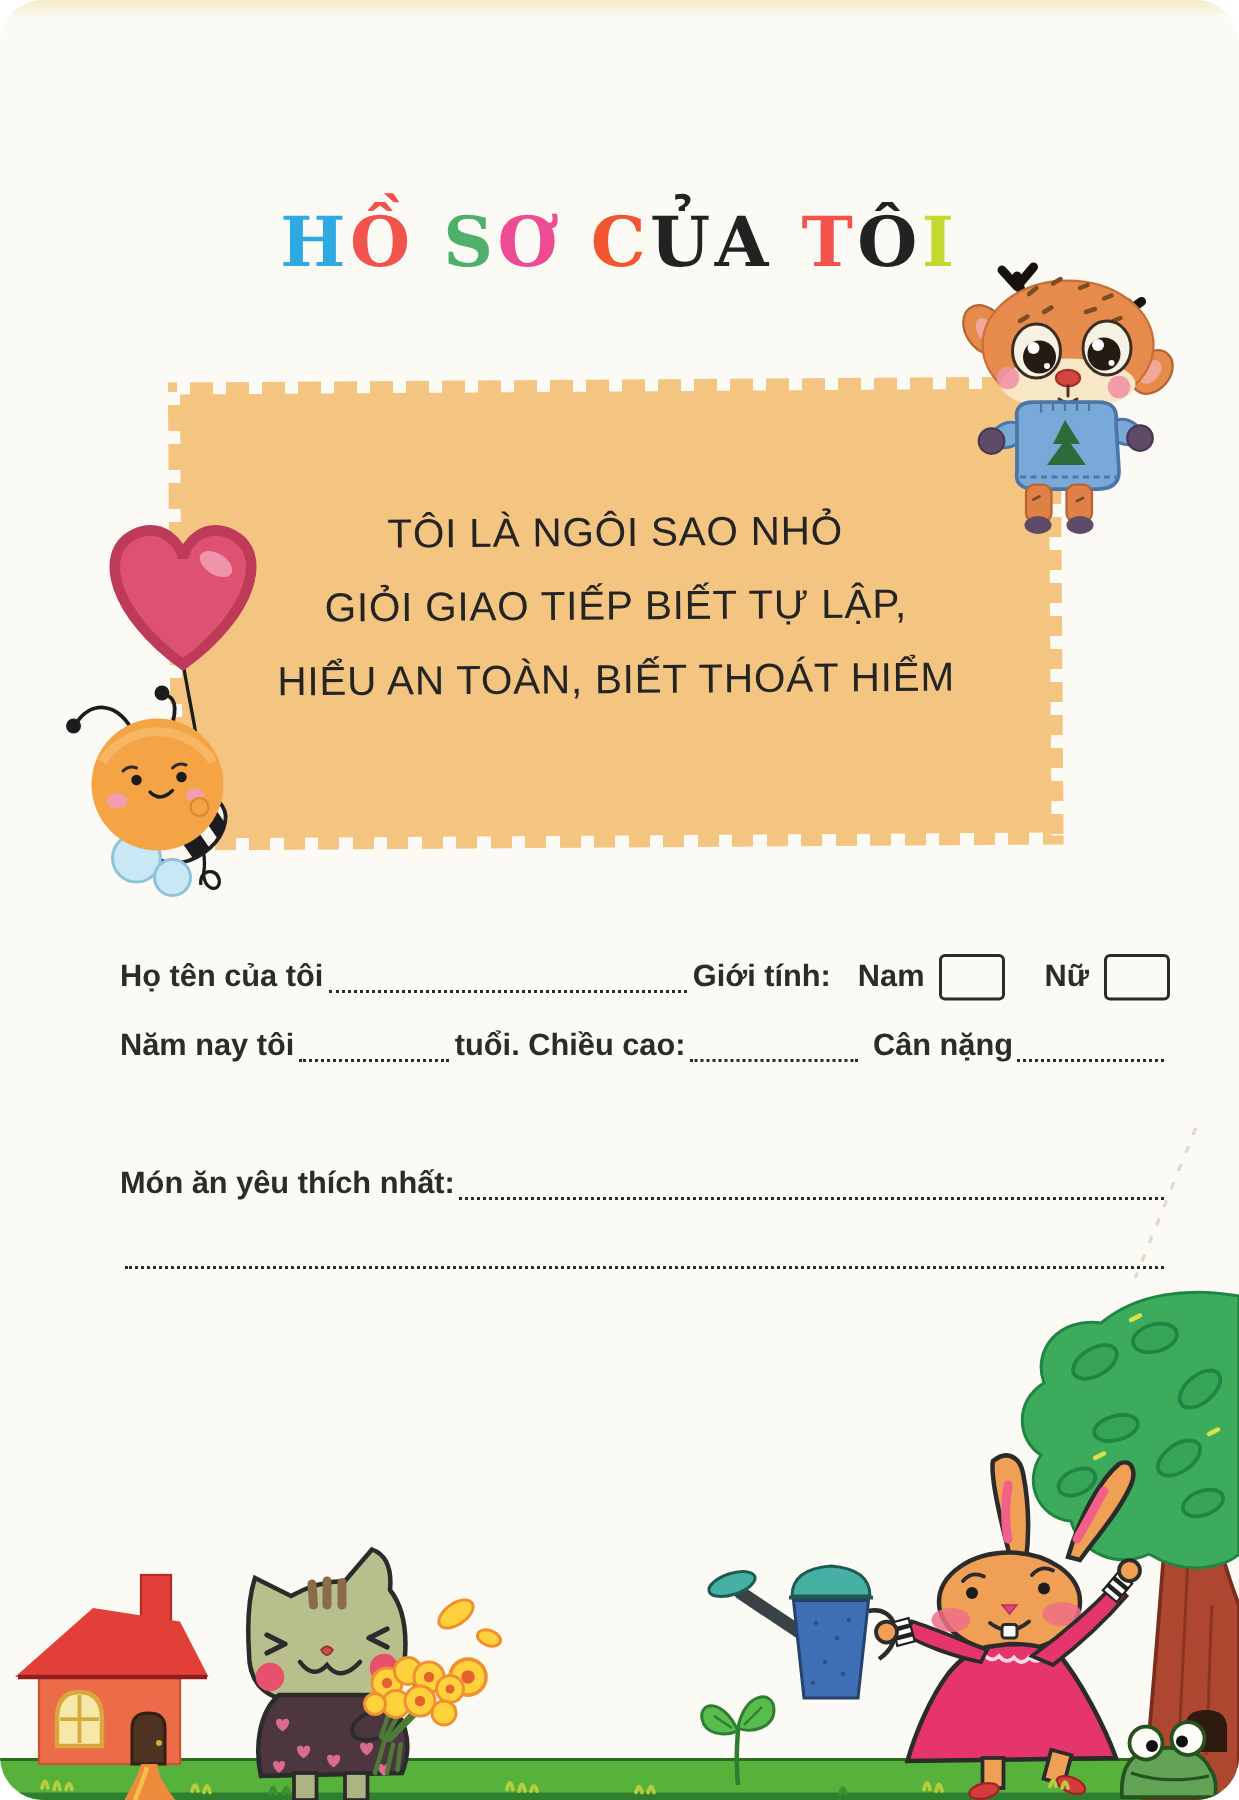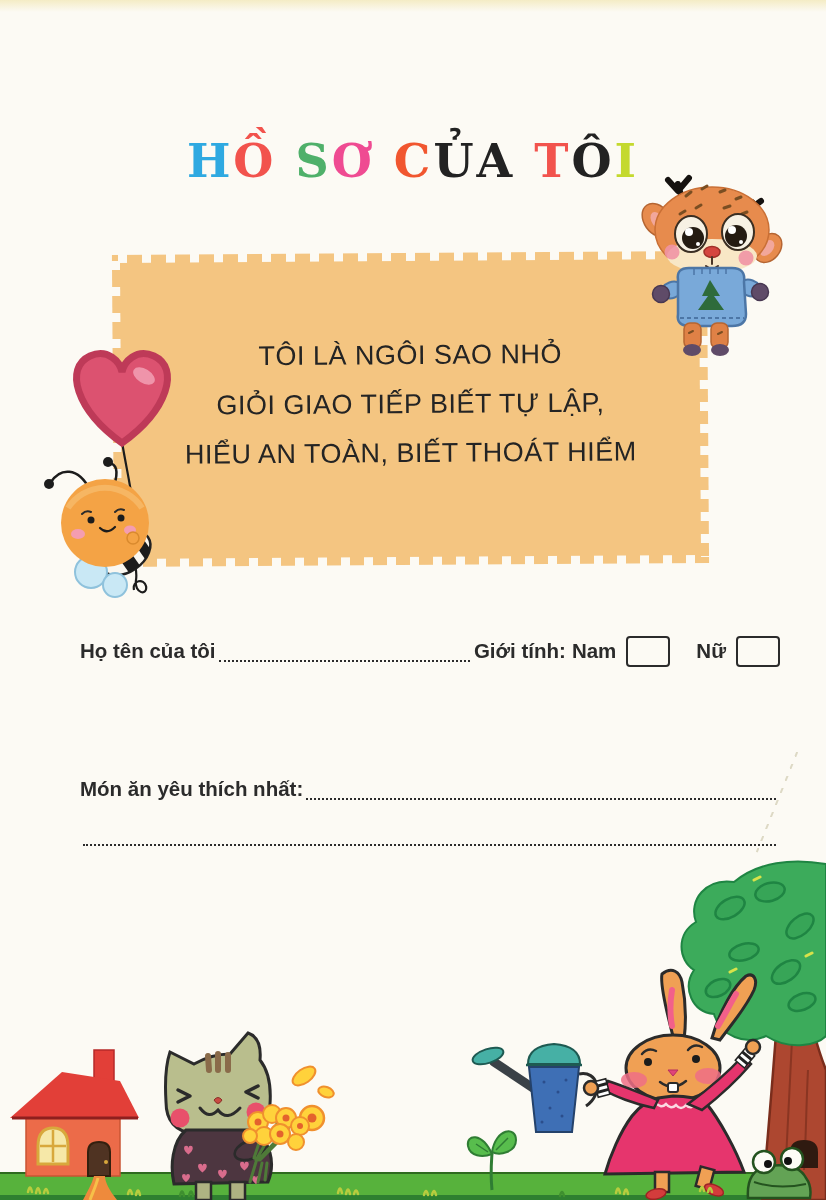--- a/index.html
+++ b/index.html
@@ -1,17 +1,17 @@
 <!DOCTYPE html>
 <html><head>
 <meta charset="utf-8">
 <style>
   html,body{margin:0;padding:0;}
   .page{position:relative;width:826px;height:1200px;background:#FCFAF4;overflow:hidden;
-        font-family:"Liberation Sans",sans-serif;color:#2B2B2B;}
+        font-family:"Liberation Sans",sans-serif;color:#2B2B2B;border-radius:29px;}
   .top-edge{position:absolute;left:0;top:0;width:826px;height:12px;
         background:linear-gradient(180deg,rgba(240,228,170,.75),rgba(252,250,244,0));
         opacity:.85;}
   .scratch{position:absolute;left:776px;top:748px;width:2px;height:108px;
         transform:rotate(22deg);opacity:.55;
         background:repeating-linear-gradient(180deg,#C4BE9E 0 5px,transparent 5px 13px);}
   
   .title{position:absolute;left:0;top:134px;width:100%;margin:0;text-align:center;
         font-family:"DejaVu Serif",serif;font-weight:bold;font-size:46px;
         letter-spacing:3px;white-space:pre;}
@@ -34,21 +34,21 @@
       align-items:center;font-size:20.5px;white-space:nowrap;font-weight:bold;}
   .l1{top:632px}.l2{top:678px}.l3{top:724px}.l4{top:770px}.l5{top:816px}
   .l6{top:863px;font-size:19px}
   .dots{border-bottom:2.6px dotted #2b2b2b;height:14px;align-self:center;
       margin:6px 4px 0 3px;}
   .grow{flex:1;}
   .w100{width:100px}.w108{width:108px}.w112{width:112px}.w118{width:118px}
   .checkbox{width:40px;height:27px;border:2.5px solid #2b2b2b;border-radius:4px;
       margin-left:10px;background:transparent;}
   .sp26{width:26px}
-  .mr6{margin-right:6px}.ml6{margin-left:6px}
+  .mr6{margin-right:18px}.ml6{margin-left:6px}
   
   .grass{position:absolute;left:0;top:1172px;width:826px;height:28px;
       background:#57B23C;border-top:2.5px solid #2F6B1F;z-index:2;}
   .grass-dark{position:absolute;left:0;bottom:0;width:100%;height:7px;background:#2E8030;}
   .abs{position:absolute;}
   .z3{z-index:3}.z4{z-index:4}
 </style>
 </head>
 <body>
 
@@ -161,20 +161,28 @@
     <span>Họ tên của tôi</span>
     <span class="dots grow"></span>
     <span class="mr6">Giới tính:</span>
     <span>Nam</span>
     <span class="checkbox"></span>
     <span class="sp26"></span>
     <span>Nữ</span>
     <span class="checkbox"></span>
   </div>
 
+  <div class="fline l2">
+    <span>Năm nay tôi</span>
+    <span class="dots w100"></span>
+    <span>tuổi. Chiều cao:</span>
+    <span class="dots w112"></span>
+    <span class="ml6">Cân nặng</span>
+    <span class="dots grow"></span>
+  </div>
 
 
   <div class="fline l4">
     <span>Món ăn yêu thích nhất:</span>
     <span class="dots grow"></span>
   </div>
 
   <div class="fline l5">
     <span class="dots grow"></span>
   </div>

